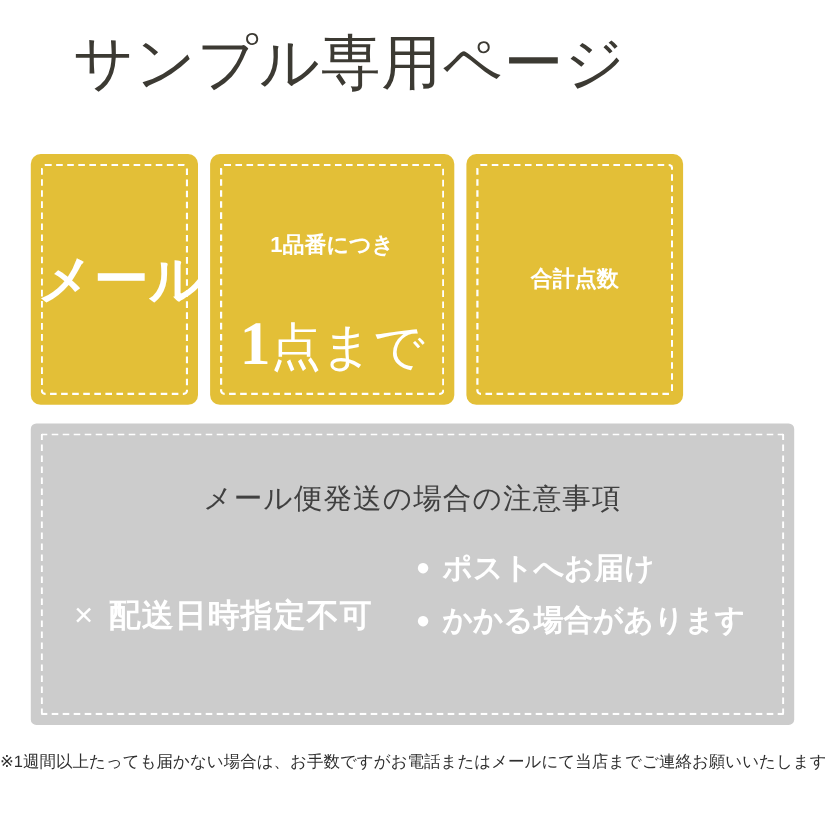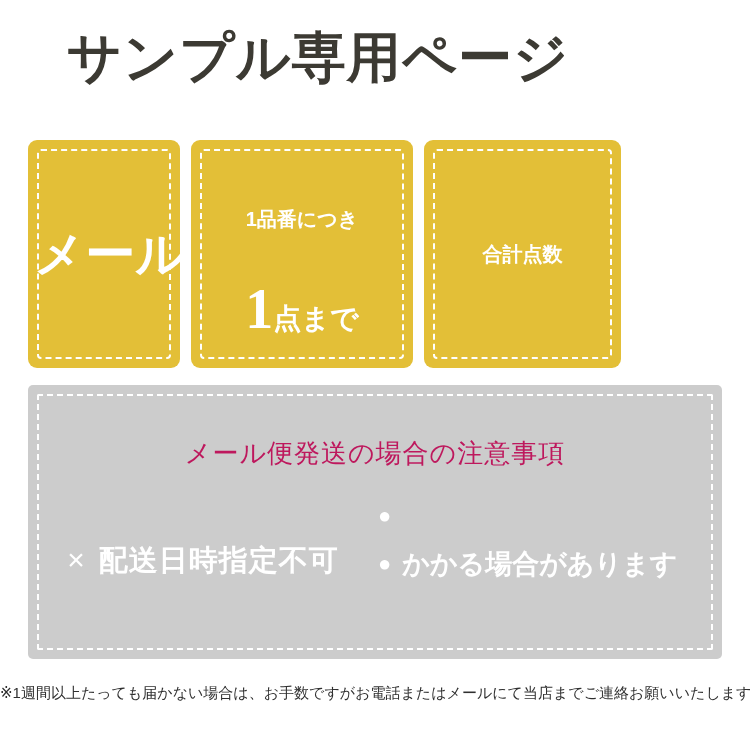--- a/index.html
+++ b/index.html
@@ -17,21 +17,21 @@
 
   
   .page-title {
     position: absolute;
     left: 0;
     top: 26px;
     width: 636px;
     text-align: center;
     font-size: 54px;
     line-height: 62px;
-    font-weight: 700;
+    font-weight: 400;
     color: #3c3a33;
     letter-spacing: 1px;
     white-space: nowrap;
   }
 
   
   .cards-row {
     position: absolute;
     left: 28px;
     top: 140px;
@@ -97,23 +97,23 @@
     display: block;
   }
   .amount-num {
     font-size: 56px;
     line-height: 60px;
     font-weight: 700;
     font-family: "Liberation Serif", "DejaVu Serif", serif;
     vertical-align: baseline;
   }
   .amount-unit {
-    font-size: 28px;
+    font-size: 46px;
     line-height: 60px;
-    font-weight: 700;
+    font-weight: 400;
     vertical-align: baseline;
   }
 
   
   .notice-panel {
     position: absolute;
     left: 28px;
     top: 385px;
     width: 694px;
     height: 274px;
@@ -135,21 +135,21 @@
 
   .notice-heading {
     position: absolute;
     left: 0;
     top: 52px;
     width: 100%;
     text-align: center;
     font-size: 26px;
     line-height: 32px;
     font-weight: 400;
-    color: #be185d;
+    color: #404040;
     letter-spacing: 1px;
     white-space: nowrap;
     z-index: 2;
   }
 
   .notice-body {
     position: absolute;
     left: 0;
     top: 110px;
     width: 100%;
@@ -258,20 +258,23 @@
 
     <div class="notice-left">
       <span class="cross-mark">×</span>
       <span class="no-date-text">配送日時指定不可</span>
     </div>
 
     <div class="notice-right">
 
       <div class="bullet-item">
         <span class="bullet-dot">●</span>
+        <span class="bullet-text">
+          <span class="l1">ポストへお届け</span>
+        </span>
       </div>
 
       <div class="bullet-item">
         <span class="bullet-dot">●</span>
         <span class="bullet-text">
           <span class="l2">かかる場合があります</span>
         </span>
       </div>
 
     </div>

